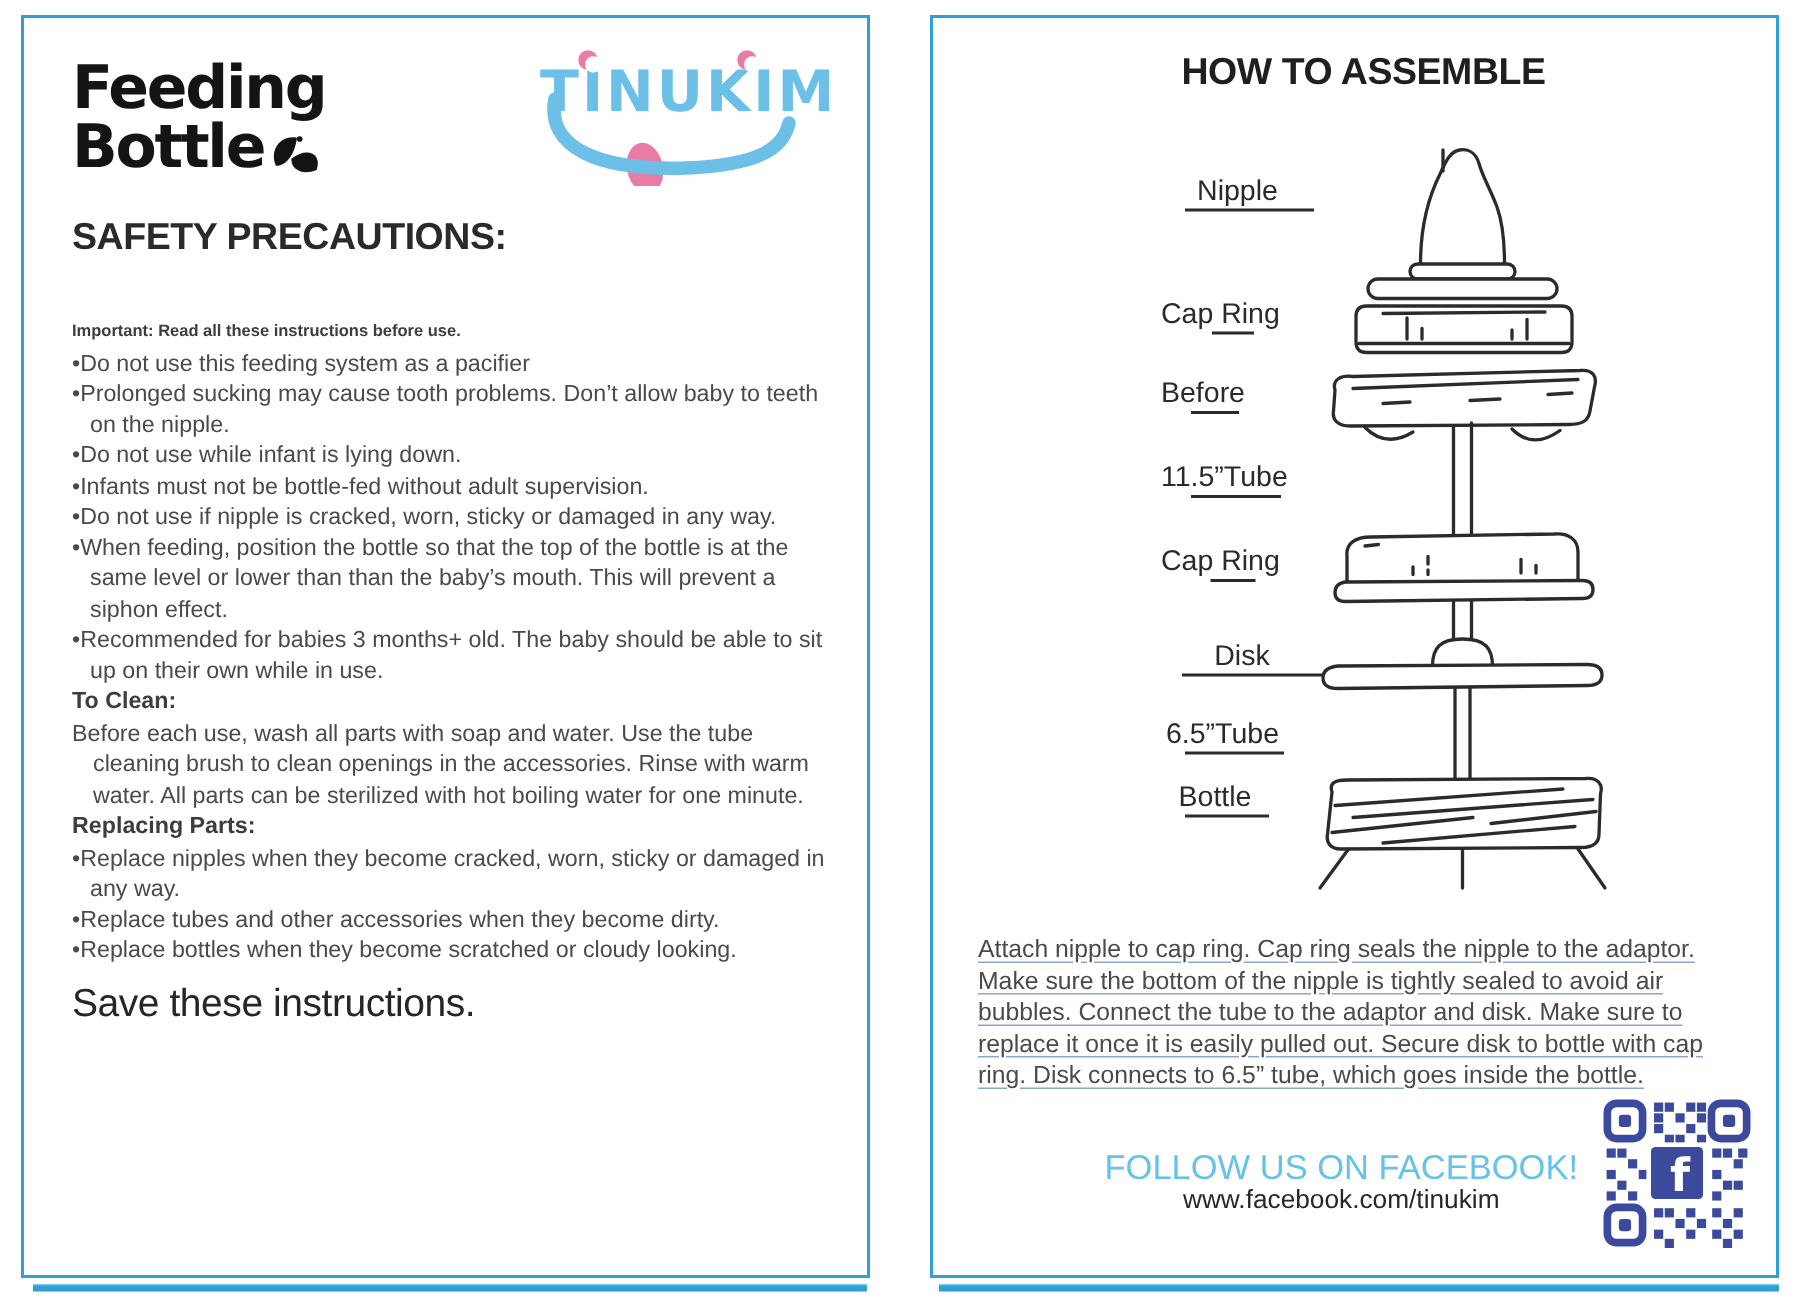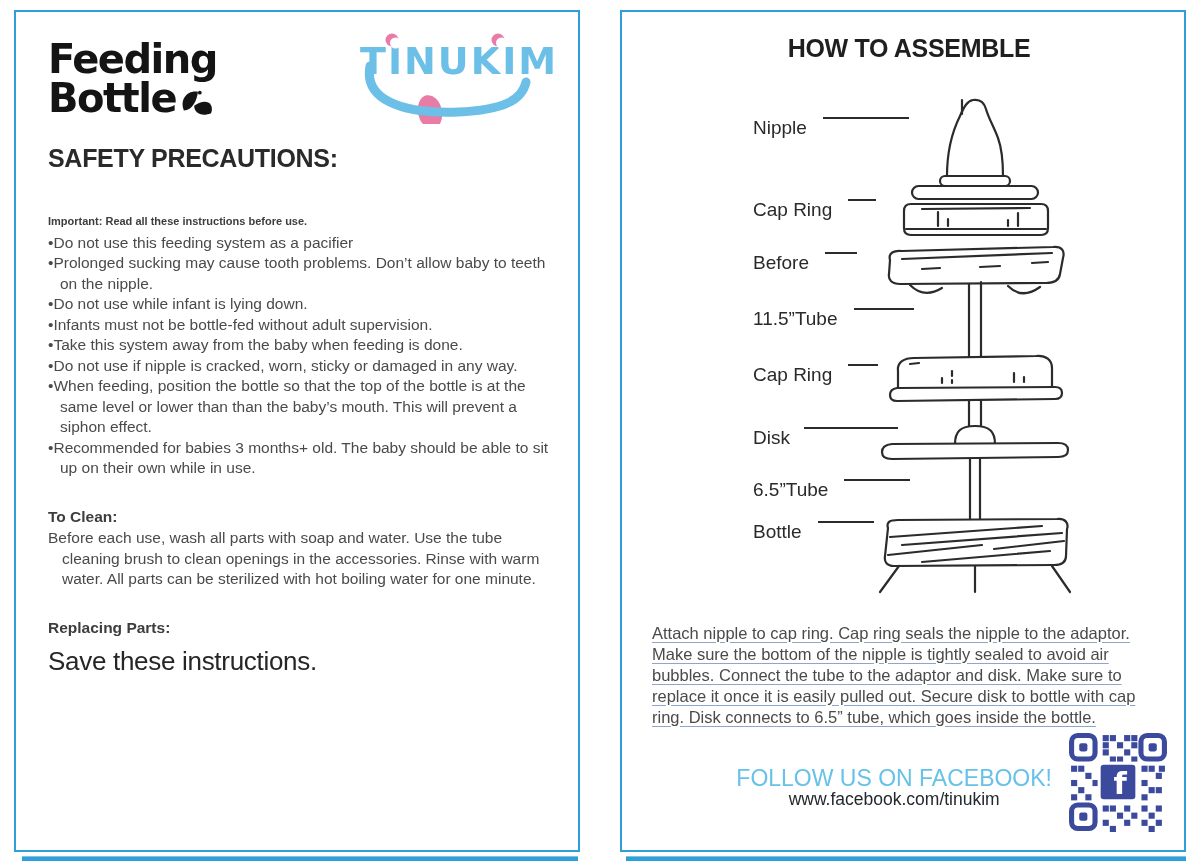--- a/index.html
+++ b/index.html
@@ -22,33 +22,33 @@
   }
   .logo-line2{display:flex;align-items:flex-end;gap:2px;}
   .tinukim-logo{position:absolute;left:338px;top:16px;width:218px;height:96px;}
   .safety-heading{
     margin-top:26px;font-size:25px;font-weight:700;letter-spacing:-0.3px;color:#2b2a2a;
   }
   .important-lead{margin-top:38px;font-weight:700;font-size:11px;color:#3d3d3d;line-height:20.5px;}
   .bullet-list{list-style:none;margin:1px 0 0 0;padding:0;font-size:15.5px;line-height:20.5px;color:#4a4a4a;}
   .bullet-list li{padding-left:12px;text-indent:-12px;}
   .bullet-list li::before{content:"\2022 ";}
-  .sub-heading{margin-top:28px;font-weight:700;font-size:15.5px;color:#3d3d3d;line-height:20.5px;}
+  .sub-heading{font-weight:700;font-size:15.5px;color:#3d3d3d;line-height:20.5px;}
   .hang-para{margin:1px 0 0 0;font-size:15.5px;line-height:20.5px;color:#4a4a4a;padding-left:14px;text-indent:-14px;}
   .save-line{margin-top:8px;font-size:26px;color:#262626;letter-spacing:-0.3px;}
 
   
   .assemble-heading{
     margin-top:22px;text-align:center;font-size:25px;font-weight:700;
     letter-spacing:-0.3px;color:#1f1f1f;padding-left:12px;
   }
   .diagram{position:absolute;top:80px;left:0;width:562px;height:508px;}
   .diagram svg.bottle-art{position:absolute;left:0;top:0;}
-  .part-row{position:absolute;left:131px;display:flex;align-items:flex-start;height:24px;
-    font-size:19px;color:#2b2a2a;}
+  .part-row{position:absolute;left:152px;display:flex;align-items:center;height:24px;
+    font-size:19px;color:#2b2a2a;flex-direction:column;}
   .leader-line{height:2px;background:#2b2b2b;display:inline-block;}
   .row-1{top:25px;}  .row-1 .leader-line{width:86px;margin-left:16px;}
   .row-2{top:107px;} .row-2 .leader-line{width:28px;margin-left:16px;}
   .row-3{top:160px;} .row-3 .leader-line{width:32px;margin-left:16px;}
   .row-4{top:216px;} .row-4 .leader-line{width:60px;margin-left:16px;}
   .row-5{top:272px;} .row-5 .leader-line{width:30px;margin-left:16px;}
   .row-6{top:335px;} .row-6 .leader-line{width:94px;margin-left:14px;}
   .row-7{top:387px;} .row-7 .leader-line{width:66px;margin-left:16px;}
   .row-8{top:429px;} .row-8 .leader-line{width:56px;margin-left:16px;}
 
@@ -98,30 +98,34 @@
 
     <div class="safety-heading">SAFETY PRECAUTIONS:</div>
 
     <div class="important-lead">Important: Read all these instructions before use.</div>
 
     <ul class="bullet-list">
       <li>Do not use this feeding system as a pacifier</li>
       <li>Prolonged sucking may cause tooth problems. Don’t allow baby to teeth on the nipple.</li>
       <li>Do not use while infant is lying down.</li>
       <li>Infants must not be bottle-fed without adult supervision.</li>
-      <li>Take this system away from the baby when feeding is done.</li>
       <li>Do not use if nipple is cracked, worn, sticky or damaged in any way.</li>
       <li>When feeding, position the bottle so that the top of the bottle is at the same level or lower than than the baby’s mouth. This will prevent a siphon effect.</li>
       <li>Recommended for babies 3 months+ old. The baby should be able to sit up on their own while in use.</li>
     </ul>
 
     <div class="sub-heading">To Clean:</div>
     <p class="hang-para">Before each use, wash all parts with soap and water. Use the tube cleaning brush to clean openings in the accessories. Rinse with warm water. All parts can be sterilized with hot boiling water for one minute.</p>
 
     <div class="sub-heading">Replacing Parts:</div>
+    <ul class="bullet-list">
+      <li>Replace nipples when they become cracked, worn, sticky or damaged in any way.</li>
+      <li>Replace tubes and other accessories when they become dirty.</li>
+      <li>Replace bottles when they become scratched or cloudy looking.</li>
+    </ul>
 
     <div class="save-line">Save these instructions.</div>
   </div>
 </div>
 
 <div class="panel panel-right">
 
   <div class="assemble-heading">HOW TO ASSEMBLE</div>
 
   <div class="diagram">

